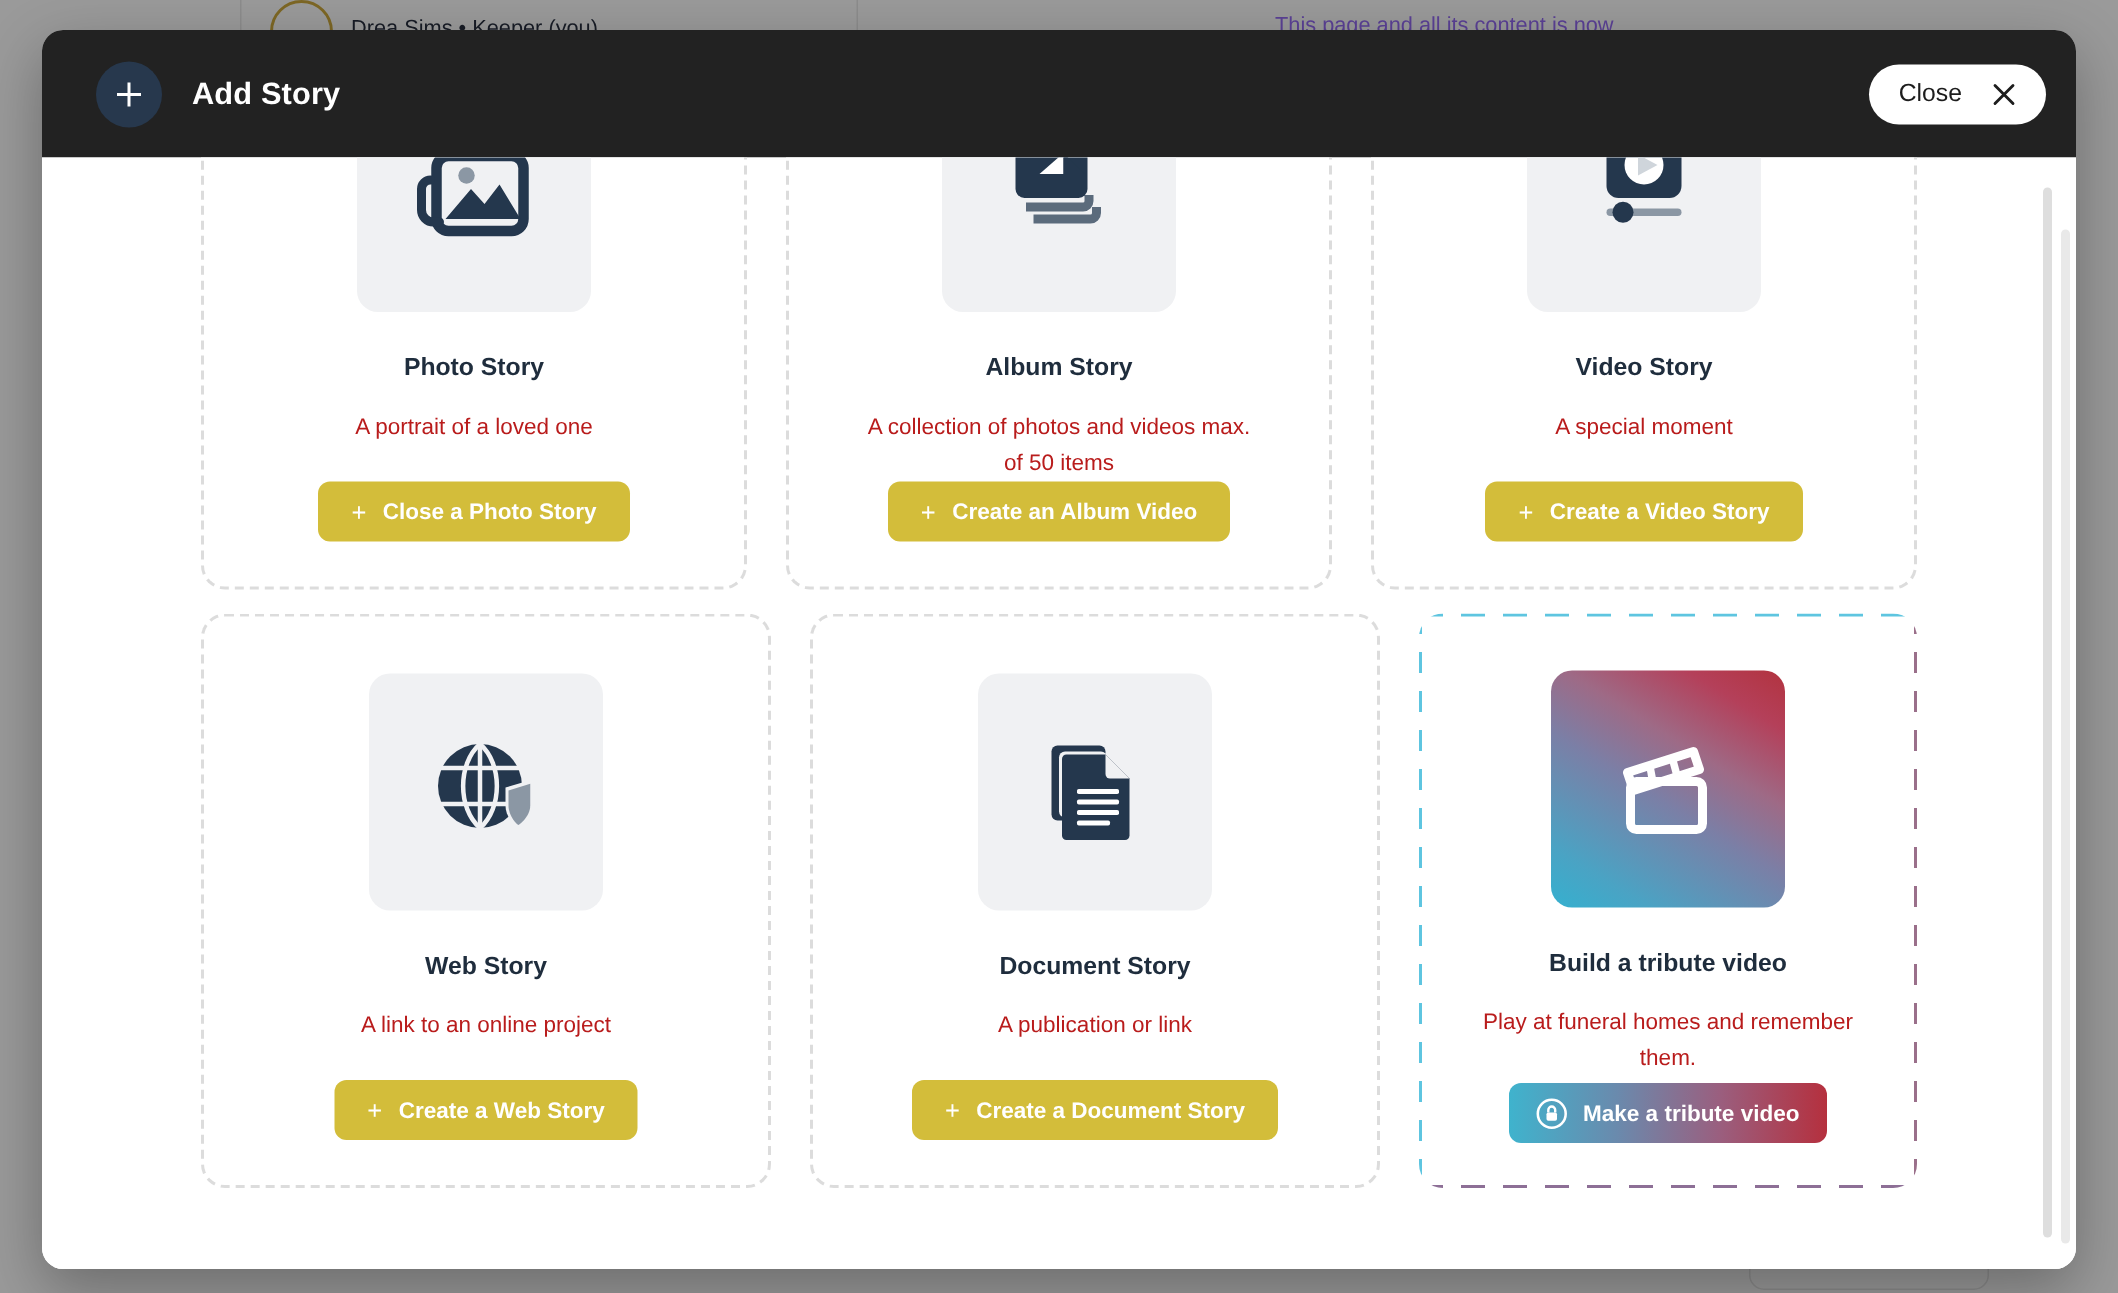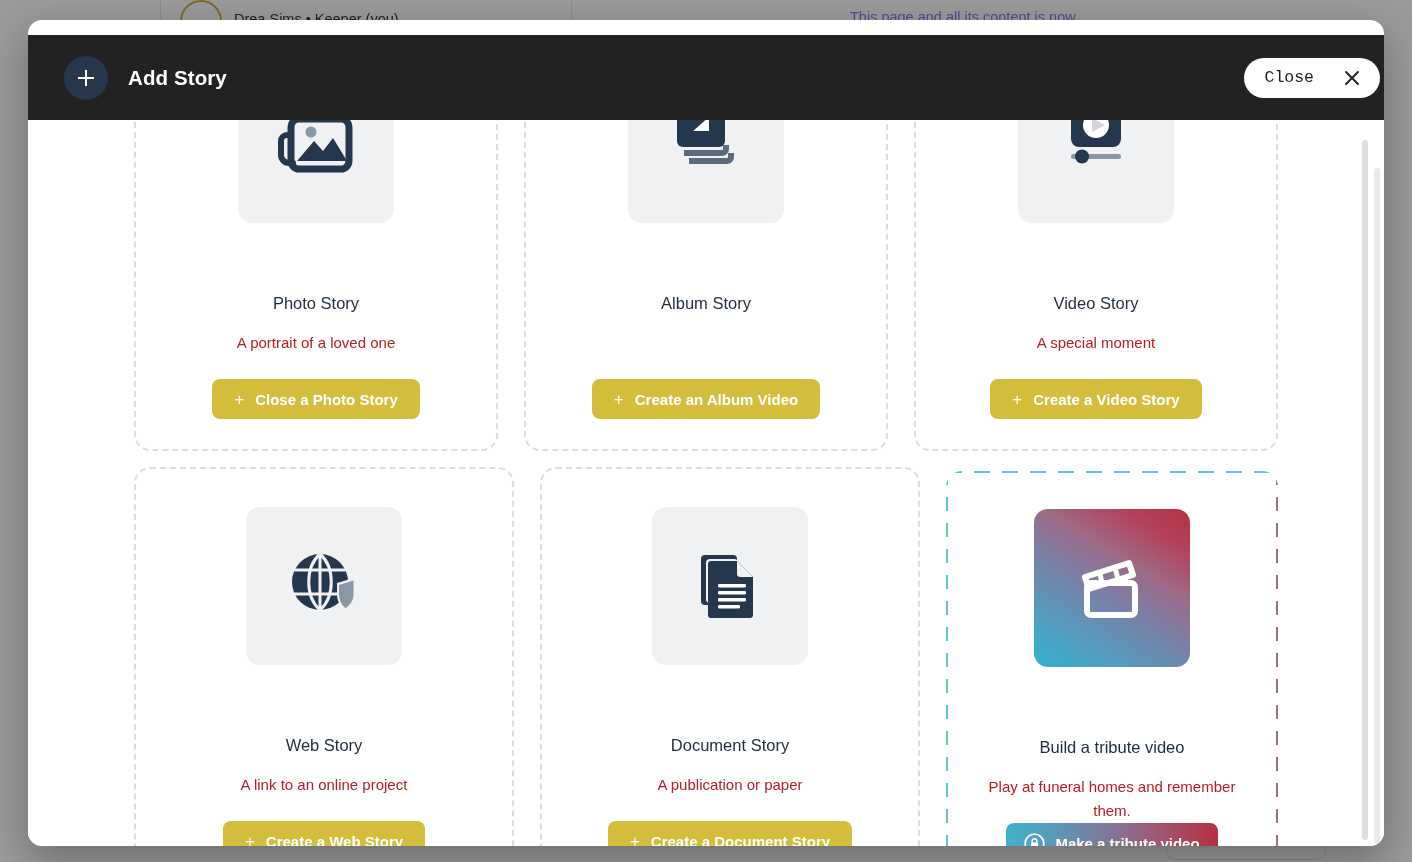--- a/index.html
+++ b/index.html
@@ -82,22 +82,21 @@
     flex-direction: column;
     box-shadow: 0 14px 40px rgba(0,0,0,0.30);
   }
 
   .modal-header {
     height: 85px;
     flex: 0 0 85px;
     background: #222222;
     display: flex;
     align-items: center;
-    padding: 0 4px 0 36px;
-    margin-top: 15px;
+    padding: 0 20px 0 36px;
   }
   .plus-circle {
     width: 44px; height: 44px;
     border-radius: 50%;
     background: #27384d;
     display: flex;
     align-items: center;
     justify-content: center;
     flex: 0 0 44px;
   }
@@ -111,23 +110,23 @@
   }
   .close-btn {
     margin-left: auto;
     background: #ffffff;
     border: none;
     border-radius: 999px;
     height: 40px;
     padding: 0 20px;
     display: flex;
     align-items: center;
-    gap: 30px;
+    gap: 20px;
     cursor: pointer;
-    font-family: Liberation Mono, monospace;
+    font-family: Liberation Sans, sans-serif;
   }
   .close-label { font-size: 16.5px; color: #1d1d1d; }
   .close-btn svg { display: block; }
 
   
   .modal-body {
     position: relative;
     flex: 1 1 auto;
     overflow: hidden;
     background: #ffffff;
@@ -137,21 +136,21 @@
     left: 0;
     
     top: -95px;
     width: 1356px;
     padding: 0 106px;
   }
   .card-row {
     display: flex;
     gap: 26px;
   }
-  .card-row.row2 { margin-top: 16px; align-items: flex-end; }
+  .card-row.row2 { margin-top: 16px; }
 
   
   .card {
     flex: 1 1 0;
     border: 2px dashed #dcdcdc;
     border-radius: 16px;
     padding: 38px 22px 30px;
     display: flex;
     flex-direction: column;
     align-items: center;
@@ -211,23 +210,23 @@
       #35b0cf 0%,
       #4aa3c4 16%,
       #7b7fa6 46%,
       #9e6a86 64%,
       #b4405a 84%,
       #b2333f 100%);
   }
   .icon-tile svg { display: block; }
 
   .card-title {
-    margin-top: 71px;
+    margin-top: 28px;
     font-size: 16.5px;
-    font-weight: normal;
+    font-weight: bold;
     color: #1f2d3d;
   }
   .card-desc {
     margin-top: 18px;
     font-size: 15px;
     line-height: 24px;
     color: #b91c1c;
     max-width: 260px;
   }
 
@@ -330,20 +329,21 @@
           <div class="icon-tile">
             <svg width="86" height="86" viewBox="0 0 86 86">
               <path d="M26 60 h38 a4 4 0 0 0 4 -4 v-4" fill="none" stroke="#5b6b7c" stroke-width="6" stroke-linejoin="round"></path>
               <path d="M21 52 h38 a4 4 0 0 0 4 -4 v-4" fill="none" stroke="#5b6b7c" stroke-width="6" stroke-linejoin="round"></path>
               <rect x="14" y="10" width="48" height="36" rx="6" fill="#24374d"></rect>
               <path d="M30 30 L46 16 L46 30 Z" fill="#ffffff"></path>
               <path d="M46 30 L46 16 L60 30 Z" fill="#24374d"></path>
             </svg>
           </div>
           <div class="card-title">Album Story</div>
+          <div class="card-desc">A collection of photos and videos max. of 50 items</div>
           <button class="cta">
             <span class="cta-plus">+</span>
             <span>Create an Album Video</span>
           </button>
         </div>
 
         <div class="card">
           <div class="icon-tile">
             <svg width="86" height="86" viewBox="0 0 86 86">
               <rect x="18" y="6" width="50" height="40" rx="8" fill="#24374d"></rect>
@@ -398,21 +398,21 @@
               <path d="M50 18 L66 34 L53 34 a3 3 0 0 1 -3 -3 Z" fill="#f0f1f3"></path>
               <g fill="#ffffff">
                 <rect x="31" y="41" width="28" height="3.4" rx="1.2"></rect>
                 <rect x="31" y="48" width="28" height="3.4" rx="1.2"></rect>
                 <rect x="31" y="55" width="28" height="3.4" rx="1.2"></rect>
                 <rect x="31" y="62" width="22" height="3.4" rx="1.2"></rect>
               </g>
             </svg>
           </div>
           <div class="card-title">Document Story</div>
-          <div class="card-desc">A publication or paper</div>
+          <div class="card-desc">A publication or link</div>
           <div class="desc-spacer"></div>
           <button class="cta">
             <span class="cta-plus">+</span>
             <span>Create a Document Story</span>
           </button>
         </div>
 
         <div class="card gradient-card">
           <div class="gradient-card-inner">
             <div class="icon-tile grad-tile">

